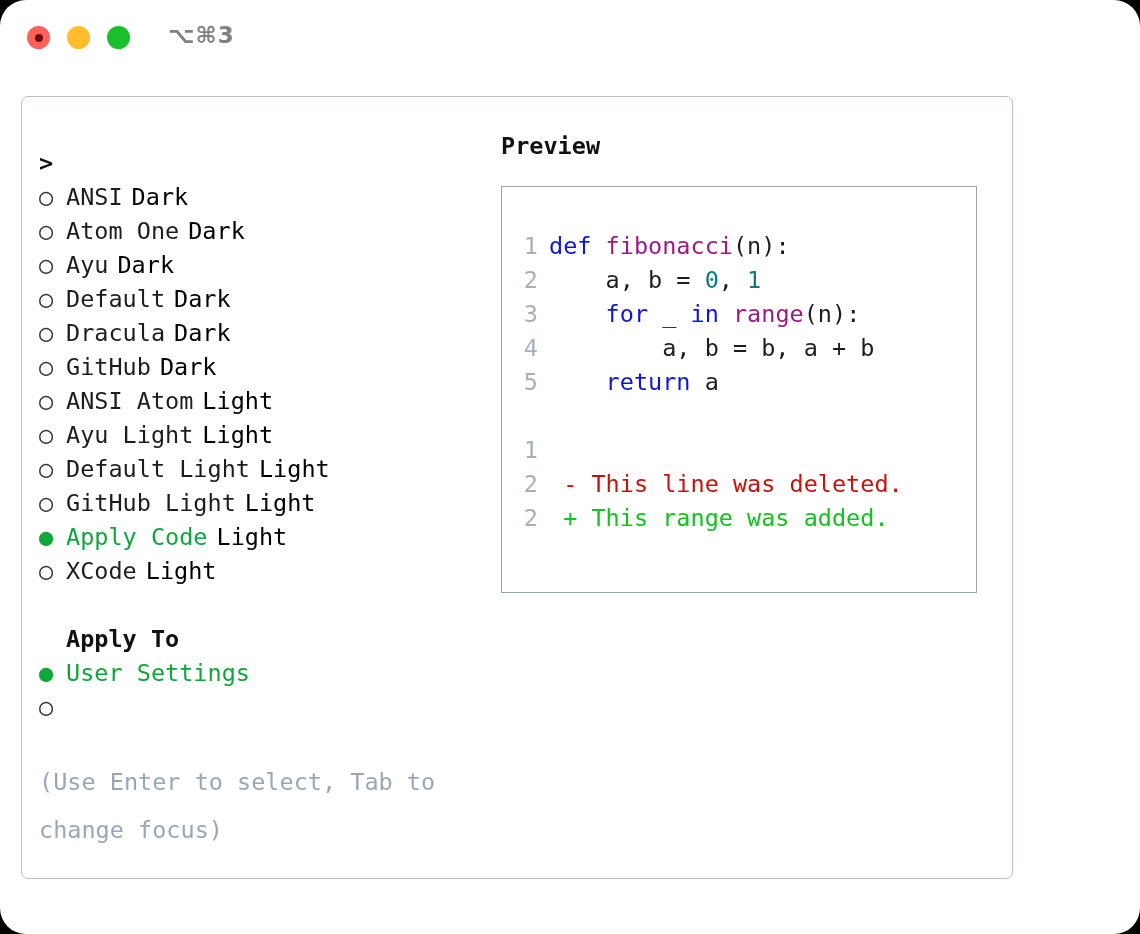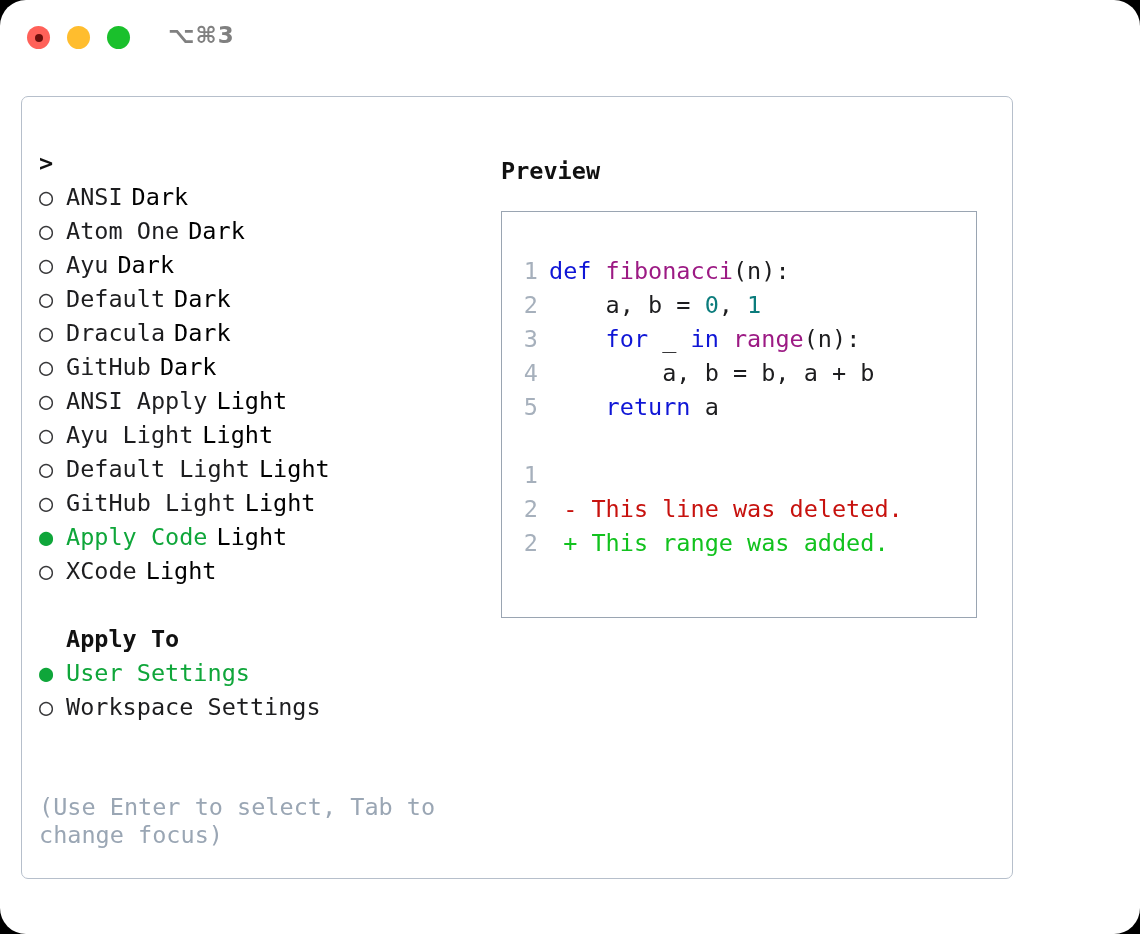--- a/index.html
+++ b/index.html
@@ -132,30 +132,29 @@
   .radio-off { color: #3a3a3c; }
 
   .spacer-row { height: 34px; }
 
   .hint {
     position: absolute;
     left: 17px;
     top: 661px;
     width: 420px;
     font-size: 23.5px;
-    line-height: 28px;
+    line-height: 48px;
     color: #9aa6b4;
-    margin-top: 35px;
   }
 
   
   .right-col {
     position: absolute;
     left: 479px;
-    top: 57px;
+    top: 32px;
     width: 490px;
   }
   .preview-title {
     font-size: 23.5px;
     line-height: 34px;
     font-weight: bold;
     color: #111111;
   }
   .code-box {
     position: absolute;
@@ -225,38 +224,38 @@
           <span class="marker">&gt;</span>
         </div>
 
         <div id="theme-items">
             <div class="list-row"><span class="marker radio-off">○</span><span class="row-label">ANSI</span><span class="tag">Dark</span></div>
             <div class="list-row"><span class="marker radio-off">○</span><span class="row-label">Atom One</span><span class="tag">Dark</span></div>
             <div class="list-row"><span class="marker radio-off">○</span><span class="row-label">Ayu</span><span class="tag">Dark</span></div>
             <div class="list-row"><span class="marker radio-off">○</span><span class="row-label">Default</span><span class="tag">Dark</span></div>
             <div class="list-row"><span class="marker radio-off">○</span><span class="row-label">Dracula</span><span class="tag">Dark</span></div>
             <div class="list-row"><span class="marker radio-off">○</span><span class="row-label">GitHub</span><span class="tag">Dark</span></div>
-            <div class="list-row"><span class="marker radio-off">○</span><span class="row-label">ANSI Apply</span><span class="tag">Light</span></div>
+            <div class="list-row"><span class="marker radio-off">○</span><span class="row-label">ANSI Atom</span><span class="tag">Light</span></div>
             <div class="list-row"><span class="marker radio-off">○</span><span class="row-label">Ayu Light</span><span class="tag">Light</span></div>
             <div class="list-row"><span class="marker radio-off">○</span><span class="row-label">Default Light</span><span class="tag">Light</span></div>
             <div class="list-row"><span class="marker radio-off">○</span><span class="row-label">GitHub Light</span><span class="tag">Light</span></div>
             <div class="list-row"><span class="marker radio-on">●</span><span class="row-label sel">Apply Code</span><span class="tag">Light</span></div>
             <div class="list-row"><span class="marker radio-off">○</span><span class="row-label">XCode</span><span class="tag">Light</span></div>
           </div>
 
         <div class="spacer-row"></div>
 
         <div class="list-row section-head">
           <span class="marker"> </span>
           <span>Apply To</span>
         </div>
 
         <div id="apply-items">
             <div class="list-row"><span class="marker radio-on">●</span><span class="row-label sel">User Settings</span></div>
-            <div class="list-row"><span class="marker radio-off">○</span><span class="row-label">Workspace Settings</span></div>
+            <div class="list-row"><span class="marker radio-off">○</span></div>
           </div>
       </div>
 
       <div class="hint">(Use Enter to select, Tab to change focus)</div>
 
       <div class="right-col">
         <div class="preview-title">Preview</div>
 
         <div class="code-box">
           <div class="code-inner">

